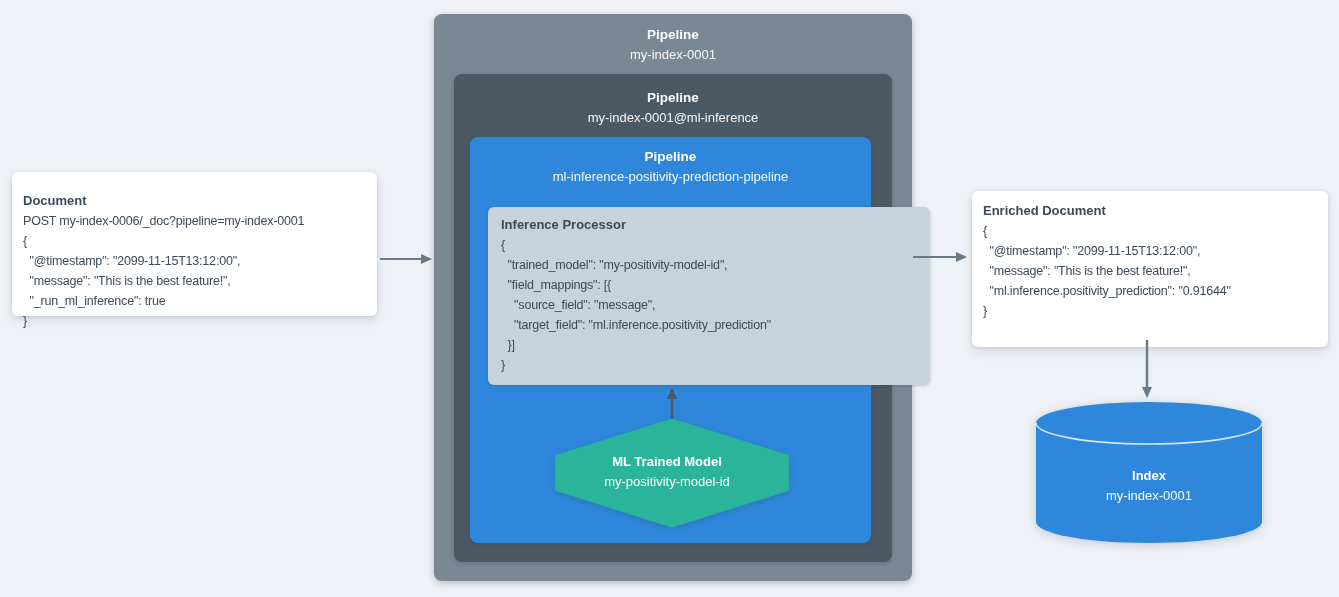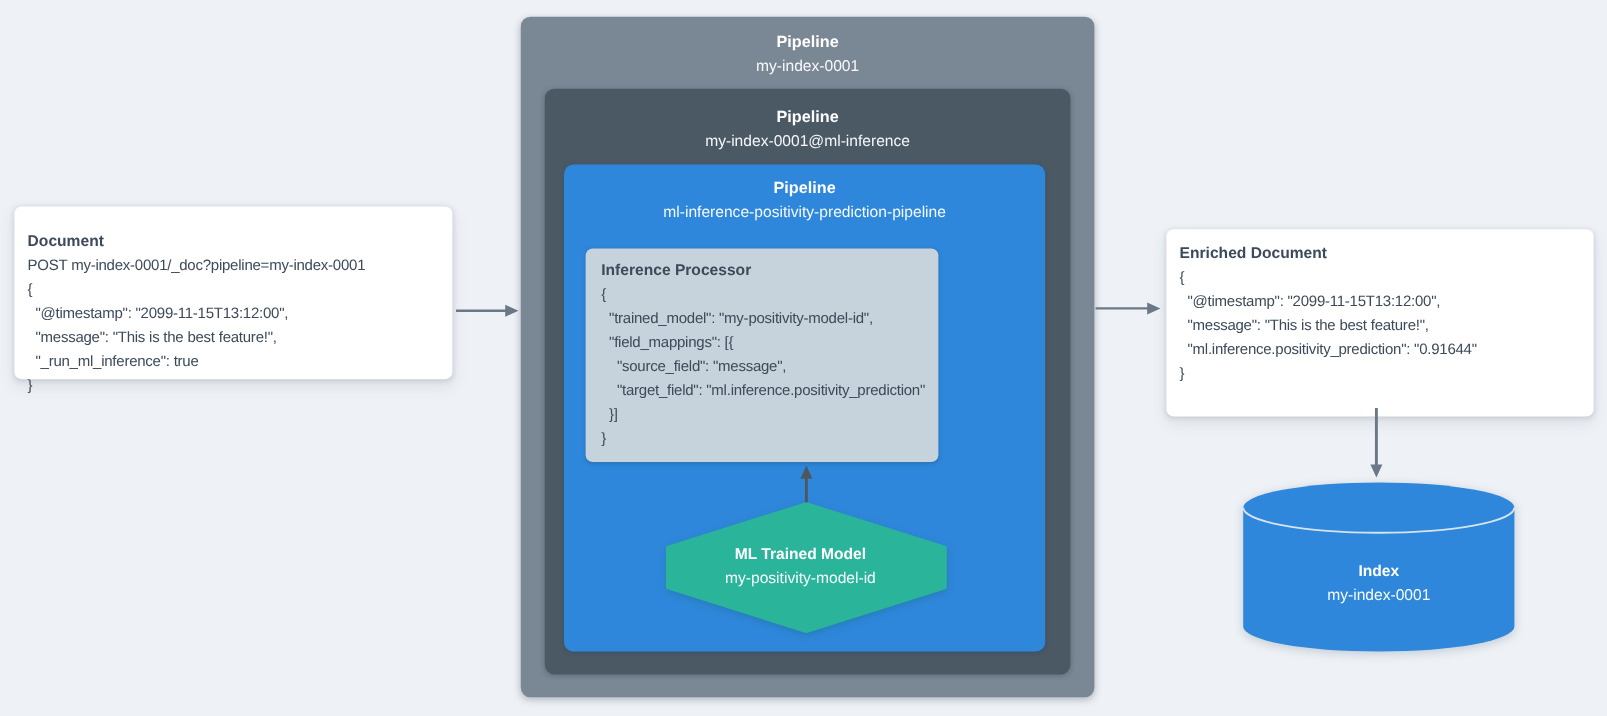--- a/index.html
+++ b/index.html
@@ -44,21 +44,21 @@
   .shape-name{font-size:13px;line-height:20px;color:rgba(255,255,255,.97);}
   svg{display:block;}
   .hex-svg{filter:drop-shadow(0 2px 3px rgba(20,90,70,.25));}
   .cyl-svg{filter:drop-shadow(0 2px 4px rgba(60,90,120,.25));}
 </style>
 </head>
 <body>
 
 <div class="abs card" style="left:12px;top:172px;width:365px;height:144px;padding:19px 8px 0 11px;box-sizing:border-box;">
   <div class="card-title">Document</div>
-  <div class="code-line">POST my-index-0001/_doc?pipeline=my-index-0001</div>
+  <div class="code-line">POST my-index-0006/_doc?pipeline=my-index-0001</div>
   <div class="code-line">{</div>
   <div class="code-line">  "@timestamp": "2099-11-15T13:12:00",</div>
   <div class="code-line">  "message": "This is the best feature!",</div>
   <div class="code-line">  "_run_ml_inference": true</div>
   <div class="code-line">}</div>
 </div>
 
 <svg class="abs" style="left:378px;top:251px;" width="56" height="16" viewBox="0 0 56 16">
   <line x1="2" y1="8" x2="44" y2="8" stroke="#6b7887" stroke-width="2"></line>
   <polygon points="54,8 43,3 43,13" fill="#6b7887"></polygon>
@@ -78,21 +78,21 @@
   </div>
 </div>
 
 <div class="abs pipeline pl-blue" style="left:470px;top:137px;width:401px;height:406px;">
   <div class="pl-header" style="padding-top:10px;">
     <div class="pl-label">Pipeline</div>
     <div class="pl-name">ml-inference-positivity-prediction-pipeline</div>
   </div>
 </div>
 
-<div class="abs processor" style="left:488px;top:207px;width:294px;height:178px;box-sizing:border-box;">
+<div class="abs processor" style="left:488px;top:207px;width:442px;height:178px;box-sizing:border-box;">
   <div class="card-title">Inference Processor</div>
   <div class="code-line">{</div>
   <div class="code-line">  "trained_model": "my-positivity-model-id",</div>
   <div class="code-line">  "field_mappings": [{</div>
   <div class="code-line">    "source_field": "message",</div>
   <div class="code-line">    "target_field": "ml.inference.positivity_prediction"</div>
   <div class="code-line">  }]</div>
   <div class="code-line">}</div>
 </div>
 

